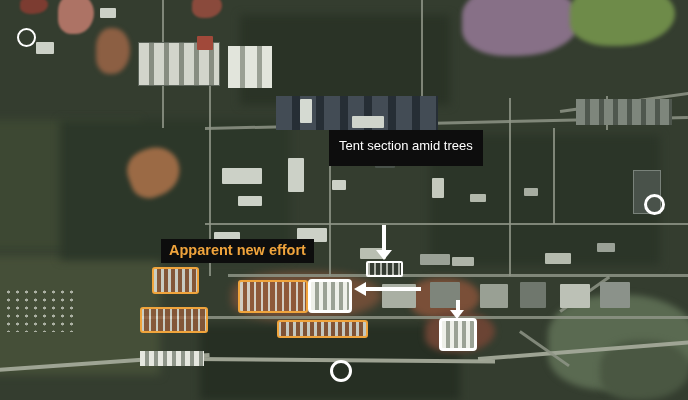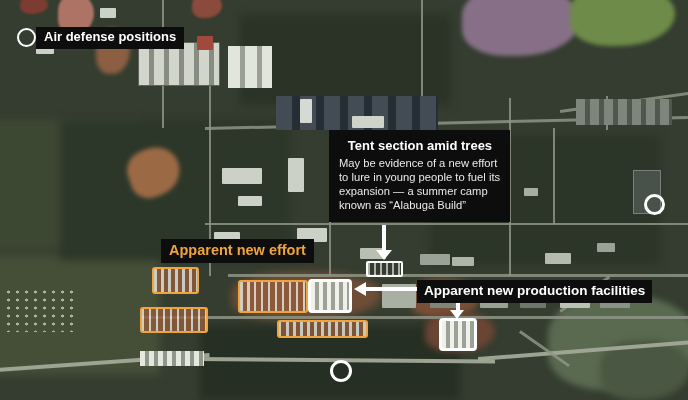--- a/index.html
+++ b/index.html
@@ -27,21 +27,21 @@
     background:var(--label-bg);color:#fff;font-weight:700;z-index:7;
     white-space:nowrap;line-height:1.15;
   }
   .label.air{left:36px;top:27px;font-size:13px;padding:3px 8px 4px;}
   .label.dorms{left:161px;top:239px;font-size:14.5px;padding:3px 8px 4px;color:var(--accent);}
   .label.prod{left:417px;top:280px;font-size:13.5px;padding:3px 7px 4px;}
   .infobox{
     left:329px;top:130px;background:var(--label-bg);color:#fff;z-index:8;
     padding:8px 10px 9px;width:max-content;max-width:205px;
   }
-  .infobox .t{position:static;display:block;font-size:13px;font-weight:700;margin:0 8px 4px;text-align:right;}
+  .infobox .t{position:static;display:block;font-size:13px;font-weight:400;margin:0 0 4px;}
   .infobox .bd{position:static;display:block;font-size:11.2px;line-height:1.24;color:#e9e9e9;white-space:pre-line;}
   .outline-orange{border:2px solid var(--accent);border-radius:3px;z-index:5;
     background:repeating-linear-gradient(90deg,rgba(236,238,230,.8) 0 2.5px,rgba(150,92,58,.8) 2.5px 7px);}
   .outline-white{border:3px solid var(--marker-white);border-radius:4px;z-index:5;
     background:repeating-linear-gradient(90deg,#eef0e9 0 4px,#9ba295 4px 8px);}
   .tent-rect{border:2px solid var(--marker-white);border-radius:2px;z-index:5;
     background:repeating-linear-gradient(90deg,rgba(225,227,220,.7) 0 2px,rgba(52,58,50,.75) 2px 6px);}
   .shaft{background:var(--marker-white);z-index:6;}
   .head{width:0;height:0;z-index:6;}
   .head.down{border-left:8.5px solid transparent;border-right:8.5px solid transparent;border-top:10px solid var(--marker-white);}
@@ -137,24 +137,18 @@
   <div class="circle" style="left:644px;top:194px;width:21px;height:21px;"></div>
   <div class="circle" style="left:330px;top:360px;width:22px;height:22px;"></div>
 
   <div class="shaft" style="left:382px;top:225px;width:4px;height:27px;"></div>
   <div class="head down" style="left:375.5px;top:250px;"></div>
   <div class="shaft" style="left:364px;top:287px;width:57px;height:4px;"></div>
   <div class="head left" style="left:354px;top:282px;"></div>
   <div class="shaft" style="left:456px;top:300px;width:4px;height:12px;"></div>
   <div class="head down" style="left:449.5px;top:310px;border-left-width:7.5px;border-right-width:7.5px;border-top-width:9px;"></div>
 
-  <div class="label air">Air defense positions</div>
   <div class="label dorms">Apparent new effort</div>
-  <div class="label prod">Apparent new production facilities</div>
   <div class="infobox">
     <span class="t">Tent section amid trees</span>
-    <span class="bd">May be evidence of a new effort
-to lure in young people to fuel its
-expansion — a summer camp
-known as “Alabuga Build”</span>
   </div>
 
 </div>
 
 </body></html>

